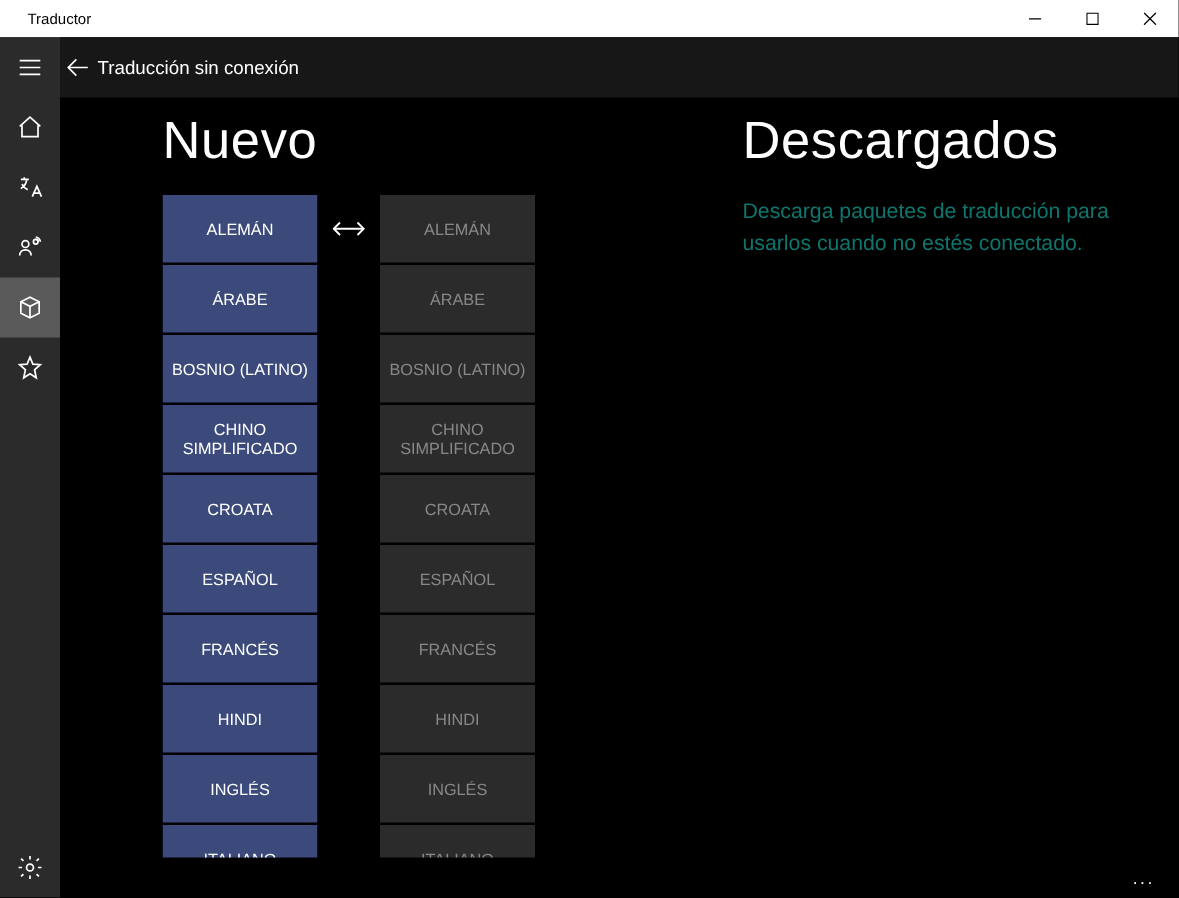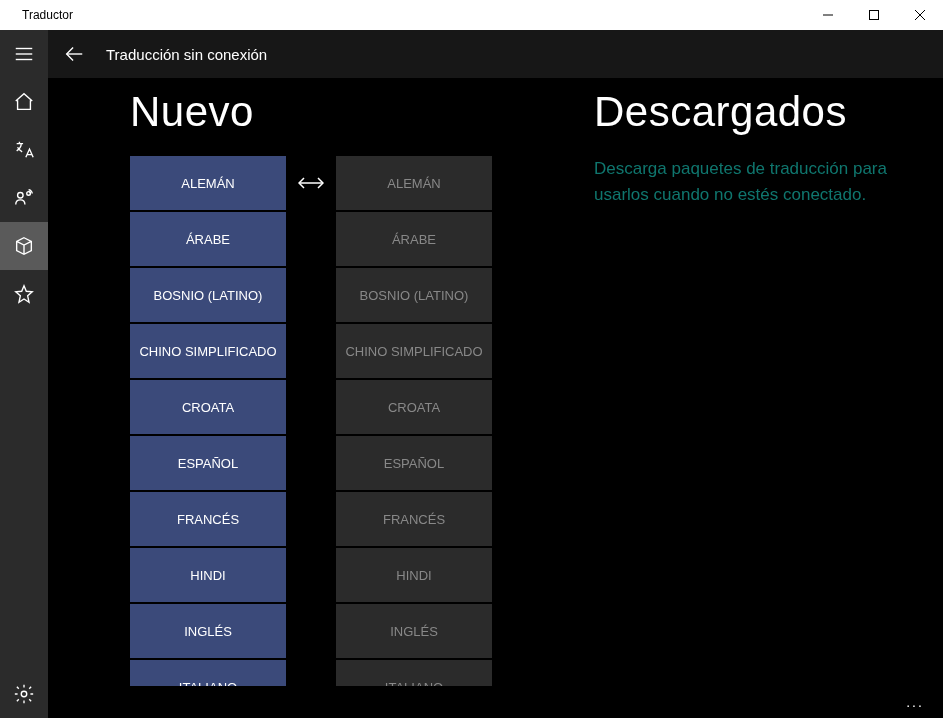--- a/index.html
+++ b/index.html
@@ -13,36 +13,36 @@
 
 .app { display: flex; height: calc(100% - 30px); background: #000; }
 
 .sidebar { width: 48px; background: #2b2b2b; display: flex; flex-direction: column; }
 .side-item { width: 48px; height: 48px; display: flex; align-items: center; justify-content: center; cursor: pointer; color: #fff; }
 .side-item.selected { background: #5a5a5a; }
 .sidebar .spacer { flex: 1; }
 .side-item svg { width: 22px; height: 22px; stroke: #fff; fill: none; stroke-width: 1.5; }
 
 .main { flex: 1; display: flex; flex-direction: column; background: #000; position: relative; }
-.topbar { height: 48px; background: #171717; display: flex; align-items: center; padding: 0 14px; gap: 20px; }
+.topbar { height: 48px; background: #171717; display: flex; align-items: center; padding: 0 2px; gap: 4px; }
 .back-btn { width: 24px; height: 24px; display: flex; align-items: center; justify-content: center; cursor: pointer; }
 .back-btn svg { width: 22px; height: 22px; stroke: #fff; fill: none; stroke-width: 1.5; }
 .page-title { font-size: 15px; font-weight: 400; }
 
 .content { flex: 1; display: flex; padding: 10px 30px 0 82px; gap: 34px; overflow: hidden; }
 
 .col { display: flex; flex-direction: column; }
 .col-left { width: 430px; }
 .col-right { flex: 1; }
 
 h1.sec { font-size: 42px; font-weight: 300; margin-bottom: 20px; letter-spacing: 0.5px; }
 
 .lists-row { display: flex; align-items: flex-start; gap: 10px; height: 530px; }
 
-.lang-list { width: 156px; height: 100%; overflow-y: hidden; position: relative; }
+.lang-list { width: 124px; height: 100%; overflow-y: hidden; position: relative; }
 .lang-list .inner { display: flex; flex-direction: column; gap: 2px; }
 .lang-list.blue .inner { padding-right: 0; }
 
 .lang-item { height: 54px; display: flex; align-items: center; justify-content: center; font-size: 13px; cursor: pointer; text-align: center; padding: 0 4px; font-weight: 400; }
 .lang-list.blue .lang-item { background: #3b4a7a; color: #fff; }
 .lang-list.gray .lang-item { background: #2b2b2b; color: #888; }
 
 .swap-btn { width: 30px; height: 54px; display: flex; align-items: center; justify-content: center; cursor: pointer; color: #fff; margin-top: 0; }
 .swap-btn svg { width: 26px; height: 20px; stroke: #fff; fill: none; stroke-width: 1.5; }
 

